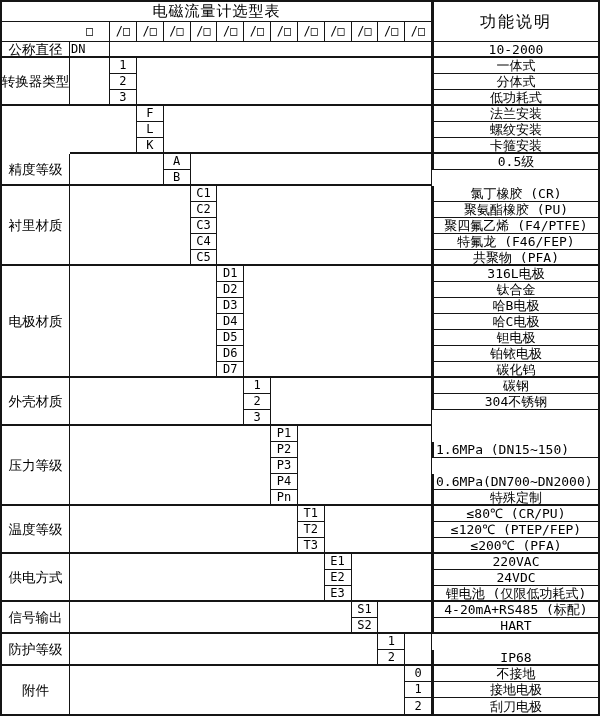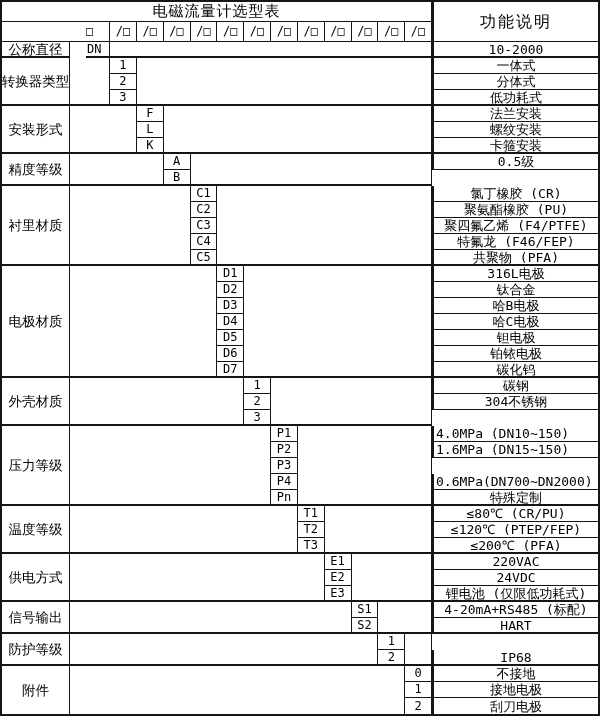--- a/index.html
+++ b/index.html
@@ -20,21 +20,21 @@
     border-bottom: 1px solid #151515;
     display: flex; align-items: center; justify-content: center;
     overflow: hidden; white-space: nowrap;
     font-size: 13px; line-height: 15px;
   }
   .ttl { font-size: 15px; letter-spacing: 1px; }
   .fnh { font-size: 16px; letter-spacing: 2px; }
   .cat { font-size: 13.5px; }
   .code { font-size: 12px; }
   .mp { justify-content: flex-start; padding-left: 9px; font-size: 13px; margin-top: 19px; }
-  .dn { justify-content: flex-start; padding-left: 1px; margin-left: 16px; }
+  .dn { justify-content: flex-start; padding-left: 1px; }
   .seg { font-size: 12px; }
   .fc { border-left: 2px solid #151515; border-right: 0; }
   .lft { justify-content: flex-start; padding-left: 2px; }
   .bs { border-bottom-width: 2px; }
   .nb { border-bottom: 0; }
 </style>
 </head>
 <body>
 
 <div class="page">
@@ -64,21 +64,20 @@
   <div class="c cat bs" style="grid-area:4/1/7/2">转换器类型</div>
   <div class="c bs" style="grid-area:4/2/7/3"></div>
   <div class="c code" style="grid-area:4/3/5/4">1</div>
   <div class="c code" style="grid-area:5/3/6/4">2</div>
   <div class="c code bs" style="grid-area:6/3/7/4">3</div>
   <div class="c bs" style="grid-area:4/4/7/15"></div>
   <div class="c fc" style="grid-area:4/15/5/16">一体式</div>
   <div class="c fc" style="grid-area:5/15/6/16">分体式</div>
   <div class="c fc bs" style="grid-area:6/15/7/16">低功耗式</div>
 
-  <div class="c cat bs" style="grid-area:7/1/10/2">安装形式</div>
   <div class="c bs" style="grid-area:7/2/10/4"></div>
   <div class="c code" style="grid-area:7/4/8/5">F</div>
   <div class="c code" style="grid-area:8/4/9/5">L</div>
   <div class="c code bs" style="grid-area:9/4/10/5">K</div>
   <div class="c bs" style="grid-area:7/5/10/15"></div>
   <div class="c fc" style="grid-area:7/15/8/16">法兰安装</div>
   <div class="c fc" style="grid-area:8/15/9/16">螺纹安装</div>
   <div class="c fc bs" style="grid-area:9/15/10/16">卡箍安装</div>
 
   <div class="c cat bs" style="grid-area:10/1/12/2">精度等级</div>
@@ -130,21 +129,20 @@
   <div class="c fc" style="grid-area:25/15/26/16">304不锈钢</div>
 
   <div class="c cat bs" style="grid-area:27/1/32/2">压力等级</div>
   <div class="c bs" style="grid-area:27/2/32/9"></div>
   <div class="c code" style="grid-area:27/9/28/10">P1</div>
   <div class="c code" style="grid-area:28/9/29/10">P2</div>
   <div class="c code" style="grid-area:29/9/30/10">P3</div>
   <div class="c code" style="grid-area:30/9/31/10">P4</div>
   <div class="c code bs" style="grid-area:31/9/32/10">Pn</div>
   <div class="c bs" style="grid-area:27/10/32/15"></div>
-  <div class="c fc lft" style="grid-area:27/15/28/16">4.0MPa (DN10~150)</div>
   <div class="c fc lft" style="grid-area:28/15/29/16">1.6MPa (DN15~150)</div>
   <div class="c fc lft" style="grid-area:30/15/31/16">0.6MPa(DN700~DN2000)</div>
   <div class="c fc bs" style="grid-area:31/15/32/16">特殊定制</div>
 
   <div class="c cat bs" style="grid-area:32/1/35/2">温度等级</div>
   <div class="c bs" style="grid-area:32/2/35/10"></div>
   <div class="c code" style="grid-area:32/10/33/11">T1</div>
   <div class="c code" style="grid-area:33/10/34/11">T2</div>
   <div class="c code bs" style="grid-area:34/10/35/11">T3</div>
   <div class="c bs" style="grid-area:32/11/35/15"></div>

